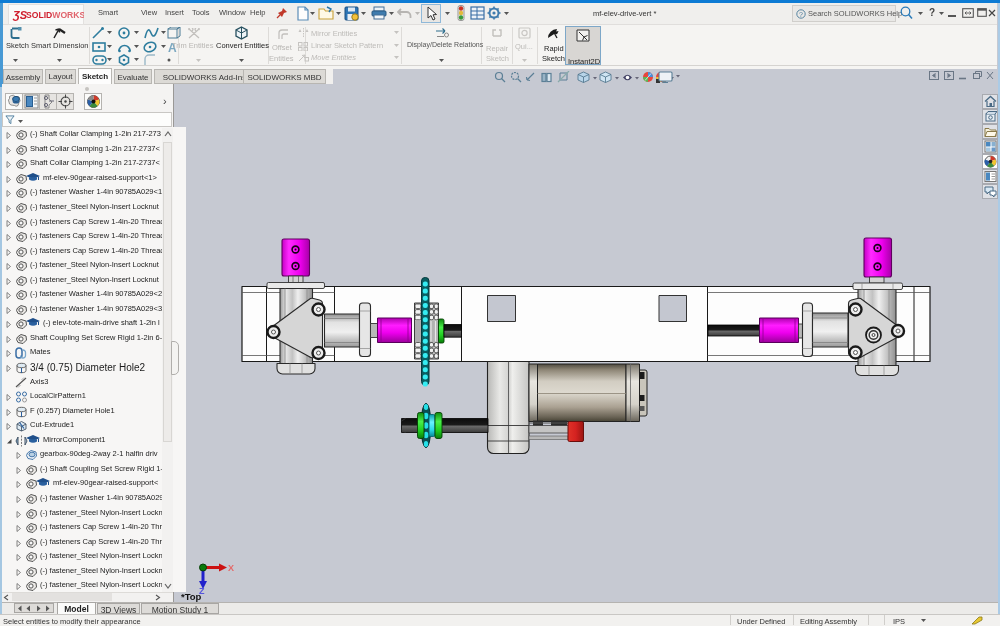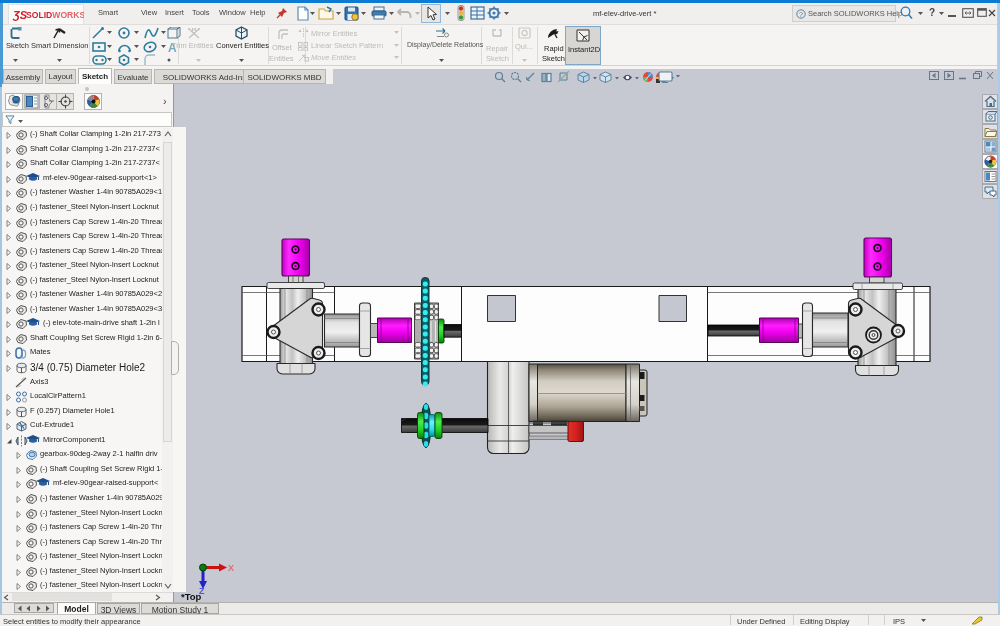--- a/index.html
+++ b/index.html
@@ -287,21 +287,21 @@
     <path d="M1 10 a9 9 0 0 1 9 -9 l-0.8 2.4 2.4 -0.4 -1.6 3.2 -2.4 -0.4" fill="#1a1a1a"></path>
     <path d="M7 4.5 L10 10" stroke="#1a1a1a" stroke-width="1.3"></path>
   </svg>
 <div class="abs txt" style="left:544px;top:43.5px;font-size:7.5px;color:#222;">Rapid</div>
 <div class="abs txt" style="left:542px;top:53.5px;font-size:7.5px;color:#222;">Sketch</div>
 <div class="abs" style="left:565px;top:26px;width:36px;height:39px;background:#d8d6d3;border:1px solid #7da7c8;"></div>
 <svg class="abs" style="left:576px;top:29px;" width="14" height="13" viewBox="0 0 14 13">
     <path d="M1 1 h12 v11 h-12 Z" fill="#f2f1ef" stroke="#333"></path>
     <path d="M3 3 l5 5 M8 8 l3 3 M8 8 l-1.5 3.5 M8 8 l3.5 -1.5" stroke="#333" fill="none"></path>
   </svg>
-<div class="abs txt" style="left:568px;top:45px;font-size:7.5px;color:#222;">Instant2D</div>
+<div class="abs txt" style="left:568px;top:57px;font-size:7.5px;color:#222;">Instant2D</div>
 <div class="abs" style="left:3px;top:66px;width:994px;height:3px;background:#f5f4f2;"></div>
 <div class="abs" style="left:3px;top:69px;width:330px;height:15px;background:#f1f0ee;"></div>
 <div class="abs" style="left:3px;top:69px;width:40px;height:15px;background:#dcdad6;border:1px solid #b8b6b2;text-align:center;font-size:8px;color:#333;padding-top:2.5px;white-space:nowrap;overflow:hidden;">Assembly</div>
 <div class="abs" style="left:45px;top:69px;width:31px;height:15px;background:#dcdad6;border:1px solid #b8b6b2;text-align:center;font-size:8px;color:#333;padding-top:2px;white-space:nowrap;overflow:hidden;">Layout</div>
 <div class="abs" style="left:78px;top:68px;width:34px;height:16px;background:#fdfdfd;border:1px solid #b8b6b2;border-bottom:none;text-align:center;font-size:8px;font-weight:bold;color:#222;padding-top:3px;white-space:nowrap;overflow:hidden;">Sketch</div>
 <div class="abs" style="left:114px;top:69px;width:38px;height:15px;background:#dcdad6;border:1px solid #b8b6b2;text-align:center;font-size:8px;color:#333;padding-top:2.5px;white-space:nowrap;overflow:hidden;">Evaluate</div>
 <div class="abs" style="left:154px;top:69px;width:101px;height:15px;background:#dcdad6;border:1px solid #b8b6b2;text-align:center;font-size:8px;color:#333;padding-top:2.5px;white-space:nowrap;overflow:hidden;">SOLIDWORKS Add-Ins</div>
 <div class="abs" style="left:243px;top:69px;width:83px;height:15px;background:#dcdad6;border:1px solid #b8b6b2;text-align:center;font-size:8px;color:#333;padding-top:2.5px;white-space:nowrap;overflow:hidden;">SOLIDWORKS MBD</div>
 <div class="abs" style="left:2px;top:84px;width:172px;height:518px;background:#f4f3f2;border-right:1px solid #9a9896;"></div>
 <div class="abs" style="left:85px;top:87px;width:4px;height:4px;background:#c5c3c0;border-radius:2px;"></div>
@@ -1068,21 +1068,21 @@
       <path d="M21 0.5 L24.5 3.5 L21 6.5 Z"></path>
       <path d="M30 0.5 L33.5 3.5 L30 6.5 Z M34.5 0.5 v6"></path>
     </g>
   </svg>
 <div class="abs" style="left:57px;top:602px;width:39px;height:12px;background:#fbfbfa;border:1px solid #a8a6a3;border-bottom:none;text-align:center;font-size:8.5px;font-weight:bold;color:#222;padding-top:1px;">Model</div>
 <div class="abs" style="left:97px;top:603px;width:43px;height:11px;background:#dddbd8;border:1px solid #a8a6a3;text-align:center;font-size:8.5px;color:#333;padding-top:1px;">3D Views</div>
 <div class="abs" style="left:141px;top:603px;width:78px;height:11px;background:#dddbd8;border:1px solid #a8a6a3;text-align:center;font-size:8.5px;color:#333;padding-top:1px;">Motion Study 1</div>
 <div class="abs" style="left:0px;top:614px;width:1000px;height:12px;background:#f2f1ef;border-top:1px solid #c9c7c4;"></div>
 <div class="abs txt" style="left:3px;top:616.5px;font-size:7.5px;color:#333;">Select entities to modify their appearance</div>
 <div class="abs txt" style="left:737px;top:616.5px;font-size:7.5px;color:#333;">Under Defined</div>
-<div class="abs txt" style="left:800px;top:616.5px;font-size:7.5px;color:#333;">Editing Display</div>
+<div class="abs txt" style="left:800px;top:616.5px;font-size:7.5px;color:#333;">Editing Assembly</div>
 <div class="abs txt" style="left:893px;top:616.5px;font-size:7.5px;color:#333;">IPS</div>
 <svg class="abs" style="left:920px;top:618px;" width="7" height="5" viewBox="0 0 7 5">
     <path d="M1 1 L3.5 4 L6 1 Z" fill="#555"></path>
   </svg>
 <div class="abs" style="left:730px;top:615px;width:1px;height:10px;background:#d0cecb;"></div>
 <div class="abs" style="left:793px;top:615px;width:1px;height:10px;background:#d0cecb;"></div>
 <div class="abs" style="left:868px;top:615px;width:1px;height:10px;background:#d0cecb;"></div>
 <div class="abs" style="left:884px;top:615px;width:1px;height:10px;background:#d0cecb;"></div>
 <svg class="abs" style="left:971px;top:616px;" width="12" height="9" viewBox="0 0 12 9">
     <path d="M1 8 L8 1 h3 v3 L4 8 Z" fill="#e8c832" stroke="#8a7a1a" stroke-width="0.8"></path>

